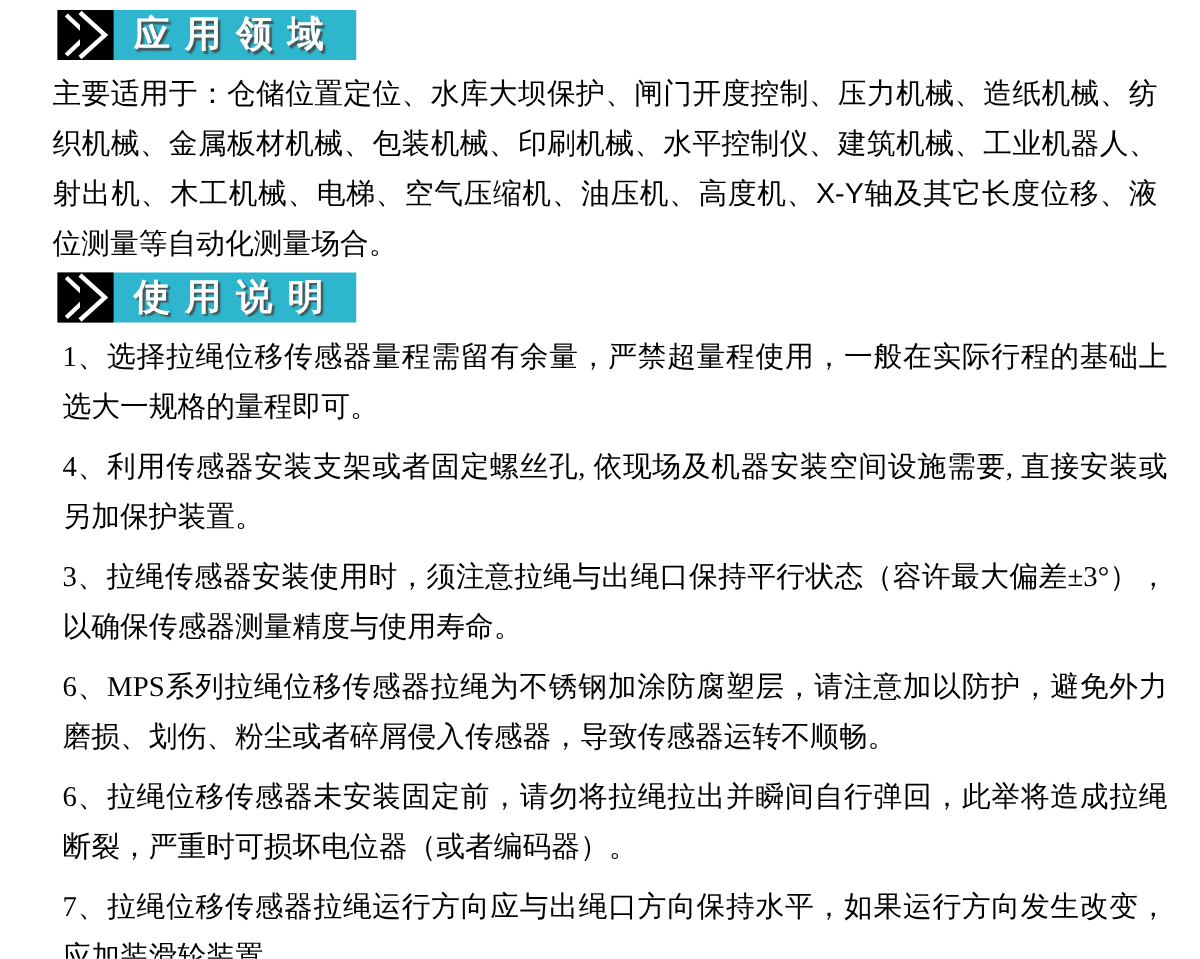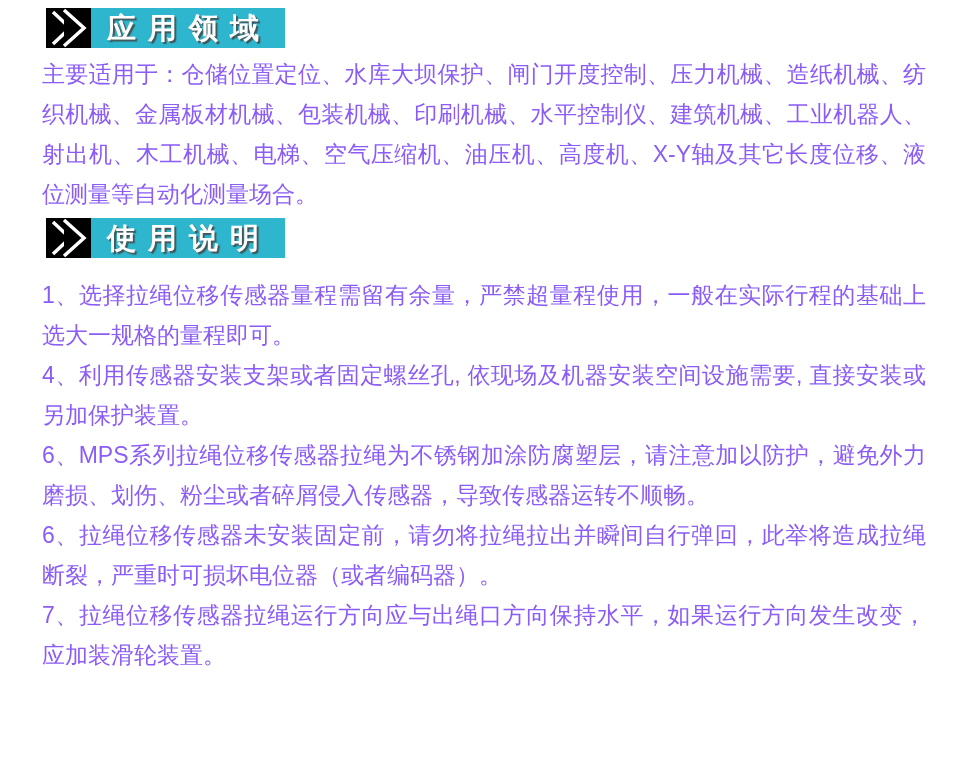--- a/index.html
+++ b/index.html
@@ -18,21 +18,21 @@
     padding: 6px 36px 0 42px;
     background: #ffffff;
     border-radius: 27px;
   }
   .section-header {
     display: flex;
     align-items: stretch;
     height: 40px;
   }
   .section-header.first { margin: 2px 0 6px 4px; }
-  .section-header.second { margin: 4px 0 17px 4px; }
+  .section-header.second { margin: 4px 0 2px 4px; }
   .chevron-box {
     width: 45px;
     height: 40px;
     background: #000000;
     flex: 0 0 auto;
   }
   .chevron-box svg { display: block; }
   .header-title {
     background: #2db6cd;
     color: #ffffff;
@@ -43,25 +43,25 @@
     letter-spacing: 12px;
     text-shadow: 2px 2px 1px rgba(70,70,70,0.85);
     font-family: "Liberation Serif", serif;
     white-space: nowrap;
   }
   .body-text p {
     margin: 0;
     width: 884px;
     font-size: 23px;
     line-height: 40px;
-    color: #8b5cf6;
+    color: #000000;
     text-align: justify;
     letter-spacing: 0;
   }
-  .usage-list p { margin: 0; }
+  .usage-list p { margin: 8px; font-family: Liberation Serif, serif; }
 </style>
 </head>
 <body>
 
 <div class="page">
 
   <div class="section-header first">
     <span class="chevron-box">
       <svg width="45" height="40" viewBox="0 0 45 40" xmlns="http://www.w3.org/2000/svg">
         <rect width="45" height="40" fill="#000000"></rect>
@@ -83,18 +83,19 @@
         <path d="M7 4 L24 20 L7 36" fill="none" stroke="#ffffff" stroke-width="3.5"></path>
         <path d="M18 2 L38 20 L18 38" fill="#000000" stroke="#ffffff" stroke-width="3.5"></path>
       </svg>
     </span>
     <span class="header-title">使用说明</span>
   </div>
 
   <div class="body-text usage-list">
     <p>1、选择拉绳位移传感器量程需留有余量，严禁超量程使用，一般在实际行程的基础上选大一规格的量程即可。</p>
     <p>4、利用传感器安装支架或者固定螺丝孔, 依现场及机器安装空间设施需要, 直接安装或另加保护装置。</p>
+    <p>3、拉绳传感器安装使用时，须注意拉绳与出绳口保持平行状态（容许最大偏差±3°），以确保传感器测量精度与使用寿命。</p>
     <p>6、MPS系列拉绳位移传感器拉绳为不锈钢加涂防腐塑层，请注意加以防护，避免外力磨损、划伤、粉尘或者碎屑侵入传感器，导致传感器运转不顺畅。</p>
     <p>6、拉绳位移传感器未安装固定前，请勿将拉绳拉出并瞬间自行弹回，此举将造成拉绳断裂，严重时可损坏电位器（或者编码器）。</p>
     <p>7、拉绳位移传感器拉绳运行方向应与出绳口方向保持水平，如果运行方向发生改变，应加装滑轮装置。</p>
   </div>
 
 </div>
 
 </body></html>

